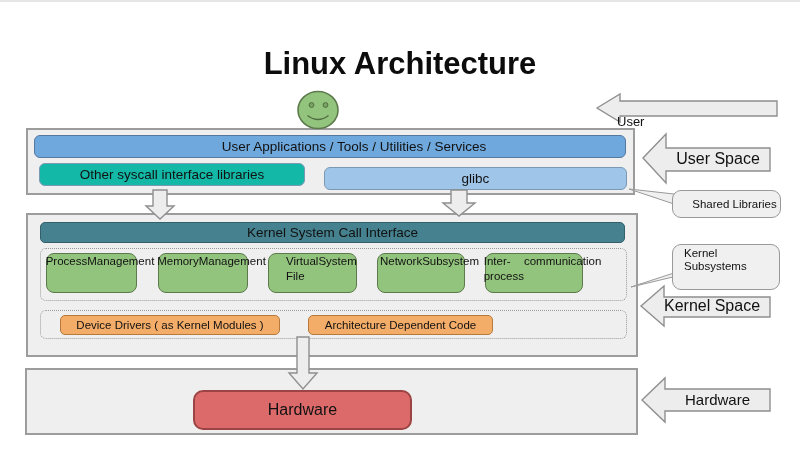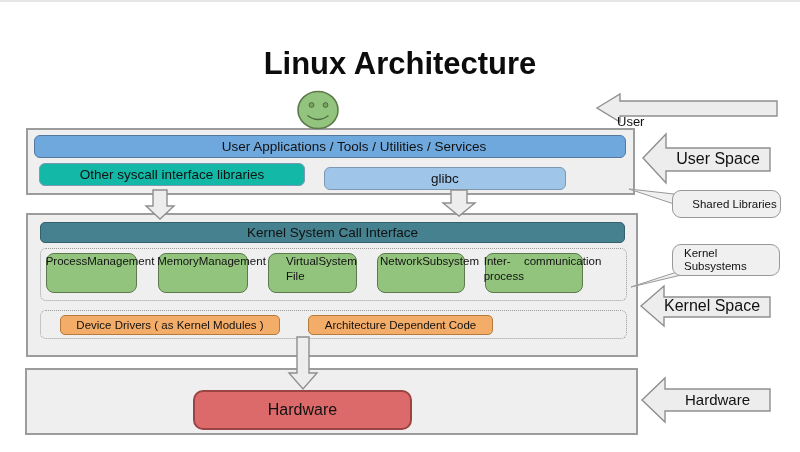--- a/index.html
+++ b/index.html
@@ -9,21 +9,21 @@
   .title{position:absolute;left:0;top:46px;width:800px;text-align:center;
          font-size:31px;font-weight:700;color:#0c0c0c;letter-spacing:0;}
   .container{position:absolute;background:#efefef;border:2px solid #9c9c9c;box-sizing:border-box;}
   #user-space-container{left:26px;top:128px;width:609px;height:67px;}
   #kernel-container{left:26px;top:213px;width:612px;height:144px;}
   #hardware-container{left:25px;top:368px;width:613px;height:67px;}
   .bar{position:absolute;box-sizing:border-box;display:flex;align-items:center;justify-content:center;
        font-size:13.5px;border-radius:6px;}
   #apps-bar{left:34px;top:135px;width:592px;height:23px;background:#6fa8dc;border:1.5px solid #54789e;padding-left:48px;}
   #other-syscall-bar{left:39px;top:150px;width:266px;height:23px;background:#14b8a6;border:1.5px solid #7b99b5;margin-top:13px;}
-  #glibc-bar{left:324px;top:167px;width:242px;height:23px;background:#9fc5e8;border:1.5px solid #7b99b5;}
+  #glibc-bar{left:324px;top:167px;width:303px;height:23px;background:#9fc5e8;border:1.5px solid #7b99b5;}
   #ksci-bar{left:40px;top:222px;width:585px;height:21px;background:#45818e;border:1.5px solid #33606a;border-radius:5px;}
   .dotted-region{position:absolute;border:1.5px dotted #9a9a9a;border-radius:6px;box-sizing:border-box;}
   #subsystems-region{left:40px;top:248px;width:587px;height:53px;}
   #modules-region{left:40px;top:310px;width:587px;height:29px;}
   .green-box{position:absolute;top:253px;height:40px;background:#93c47d;border:1.5px solid #5c7a4b;
              border-radius:8px;box-sizing:border-box;display:flex;flex-direction:row;justify-content:center;
              padding-left:17px;font-size:11.5px;line-height:15px;}
   .orange-box{position:absolute;top:315px;height:20px;background:#f4ad69;border:1.5px solid #b57a3c;
               border-radius:5px;box-sizing:border-box;display:flex;align-items:center;justify-content:center;
               font-size:11.5px;}
@@ -32,21 +32,21 @@
                 display:flex;align-items:center;justify-content:center;font-size:16px;}
   .overlay{position:absolute;left:0;top:0;width:800px;height:452px;pointer-events:none;}
   .lab{position:absolute;z-index:5;}
   #user-label{left:617px;top:101px;font-size:13px;margin-top:13px;}
   #user-space-label{left:666px;top:150px;width:104px;text-align:center;font-size:16px;}
   #kernel-space-label{left:664px;top:297px;width:106px;text-align:left;font-size:16px;}
   #hardware-label{left:665px;top:391px;width:105px;text-align:center;font-size:15px;}
   .callout{position:absolute;z-index:5;background:#f0f0f0;border:1.5px solid #999;border-radius:9px;box-sizing:border-box;}
   #shared-libraries-callout{left:672px;top:190px;width:109px;height:28px;display:flex;align-items:center;
                             justify-content:center;font-size:11.5px;padding-left:16px;}
-  #kernel-subsystems-callout{left:672px;top:244px;width:108px;height:32px;font-size:11.5px;line-height:13px;
+  #kernel-subsystems-callout{left:672px;top:244px;width:108px;height:46px;font-size:11.5px;line-height:13px;
                              padding:2px 0 0 11px;}
 </style>
 </head>
 <body>
 
 <div class="stage">
   <div class="topline"></div>
 
   <div class="title">Linux Architecture</div>
 

